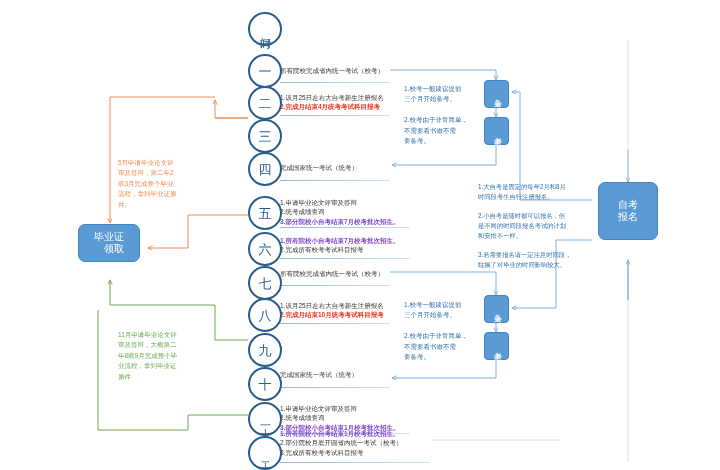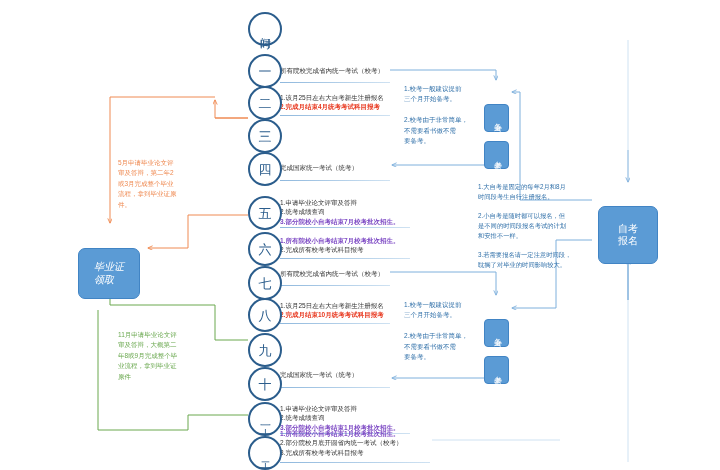--- a/index.html
+++ b/index.html
@@ -55,26 +55,25 @@
   }
 
   
   .bluebox{
     position:absolute;
     background:#5b9bd5;
     border:1px solid #4184c4;
     border-radius:7px;
     color:#ffffff;
     display:flex;align-items:center;justify-content:center;
-    text-align:left;
+    text-align:right;
     font-size:10px;
     line-height:1.25;
     box-sizing:border-box;
     z-index:6;
-    margin-top:24px;
   }
   .bluebox.small{
     font-size:8px;
     border-radius:4px;
     writing-mode:vertical-rl;
     line-height:1.1;
     letter-spacing:1px;
   }
 
   
@@ -238,21 +237,21 @@
   </div>
   <div class="sep" style="left:280px;top:433px;width:130px;"></div>
 
   <div class="rowtext" style="left:280px;top:429px;">
     <div class="purple">1.所有院校小自考结束1月校考批次招生。</div>
     <div class="plain">2.部分院校月底开圆省内统一考试（校考）</div>
     <div class="plain">3.完成所有校考考试科目报考</div>
   </div>
   <div class="sep" style="left:280px;top:462px;width:150px;"></div>
 
-  <div class="bluebox" style="left:78px;top:224px;width:62px;height:51px;font-style:italic;">
+  <div class="bluebox" style="left:78px;top:224px;width:62px;height:38px;">
     <span style="white-space:pre-line;">毕业证
 领取</span>
   </div>
 
   <div class="note orange" style="left:118px;top:158px;width:98px;">5月申请毕业论文评
 审及答辩，第二年2
 或3月完成整个毕业
 流程，拿到毕业证原
 件。</div>
 

